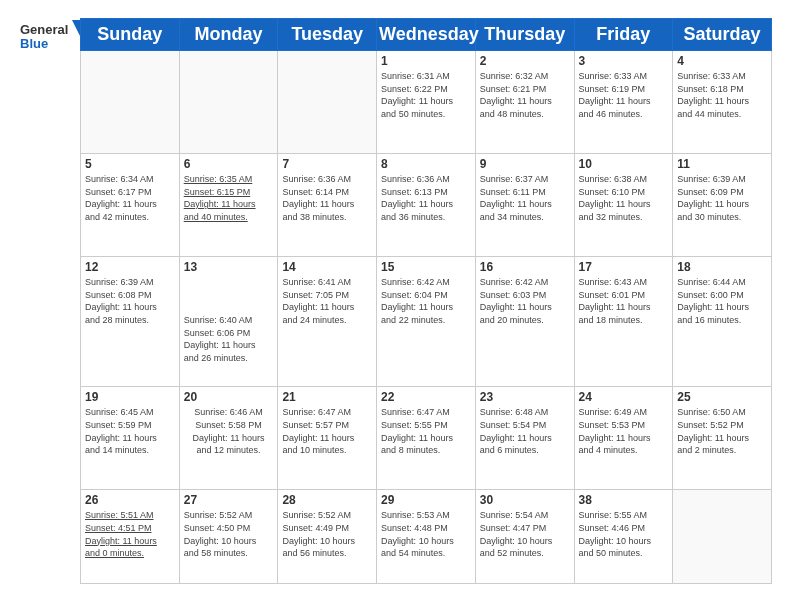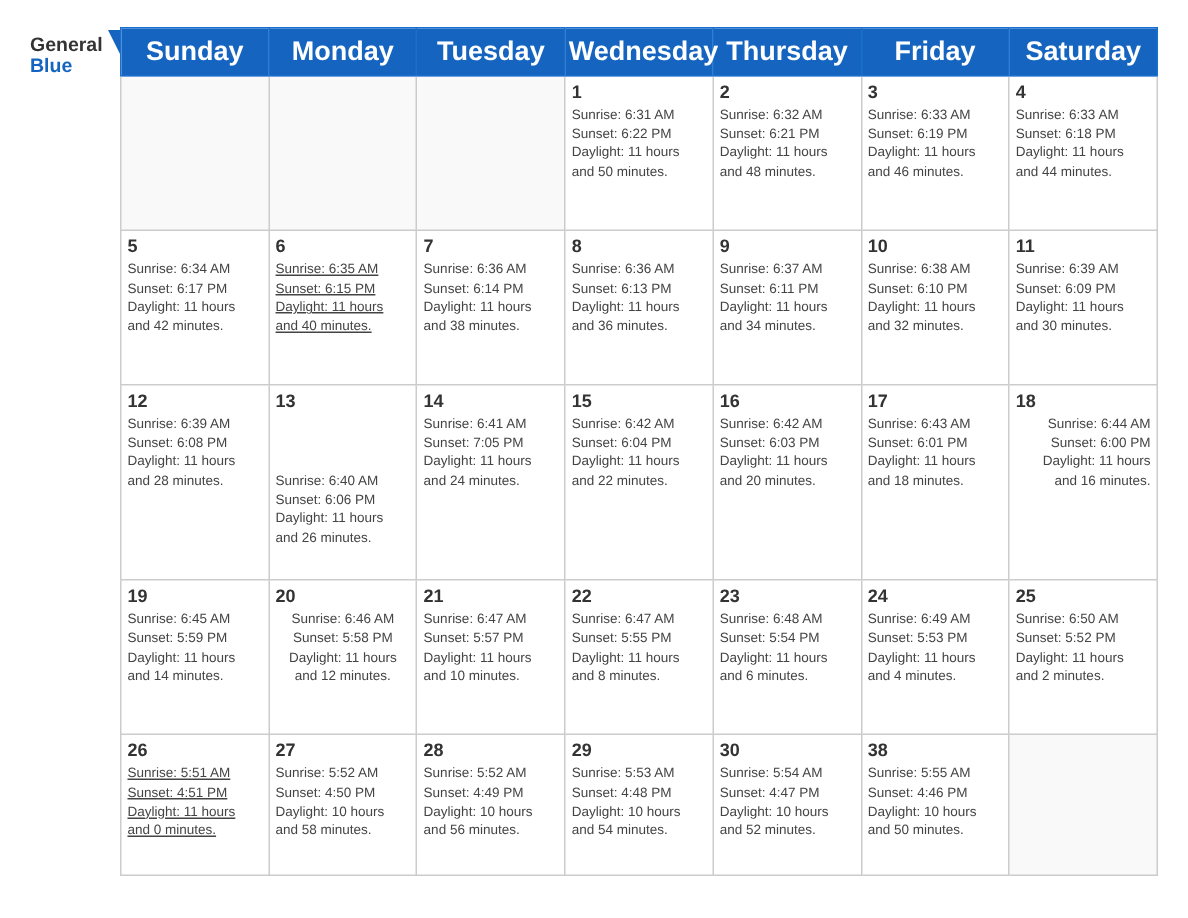--- a/index.html
+++ b/index.html
@@ -241,21 +241,21 @@
           </td>
           <td class="day-cell">
             <div class="day-num">17</div>
             <div class="day-info" style="white-space: pre-line;">Sunrise: 6:43 AM
 Sunset: 6:01 PM
 Daylight: 11 hours
 and 18 minutes.</div>
           </td>
           <td class="day-cell">
             <div class="day-num">18</div>
-            <div class="day-info" style="white-space: pre-line; text-align: right;">Sunrise: 6:44 AM
+            <div class="day-info" style="white-space: pre-line;">Sunrise: 6:44 AM
 Sunset: 6:00 PM
 Daylight: 11 hours
 and 16 minutes.</div>
           </td>
         </tr>
         <tr>
           <td class="day-cell">
             <div class="day-num">19</div>
             <div class="day-info" style="white-space: pre-line;">Sunrise: 6:45 AM
 Sunset: 5:59 PM

